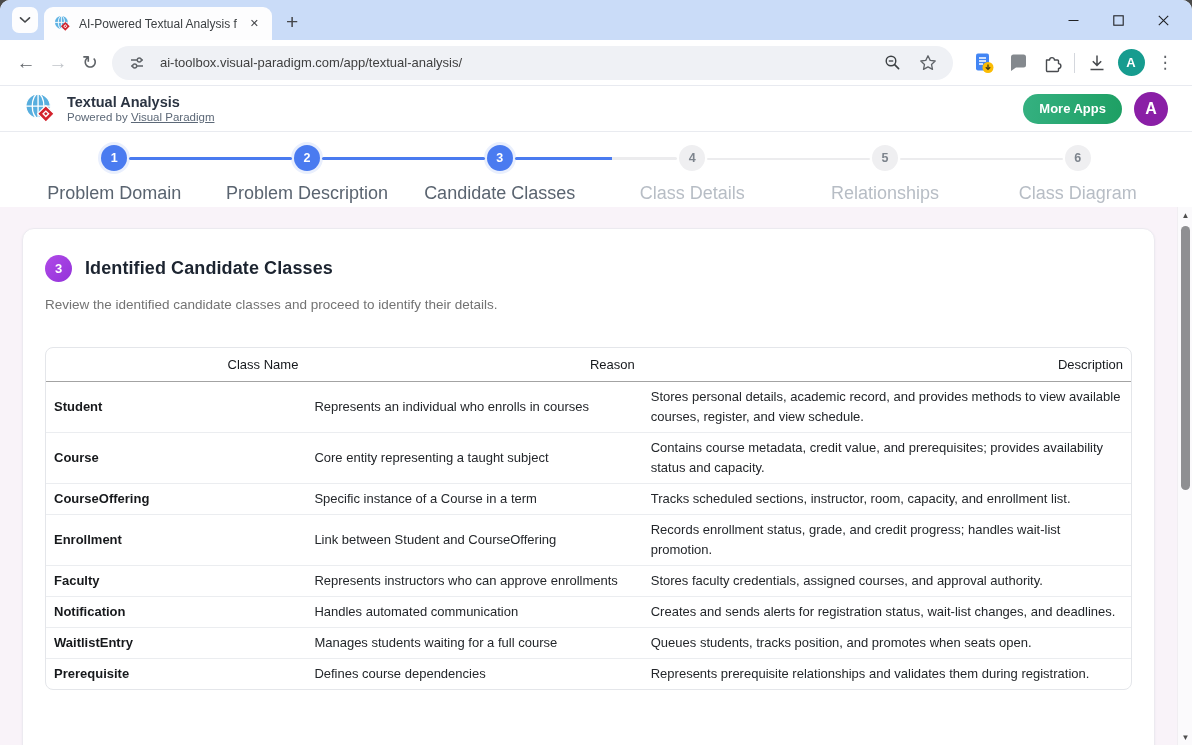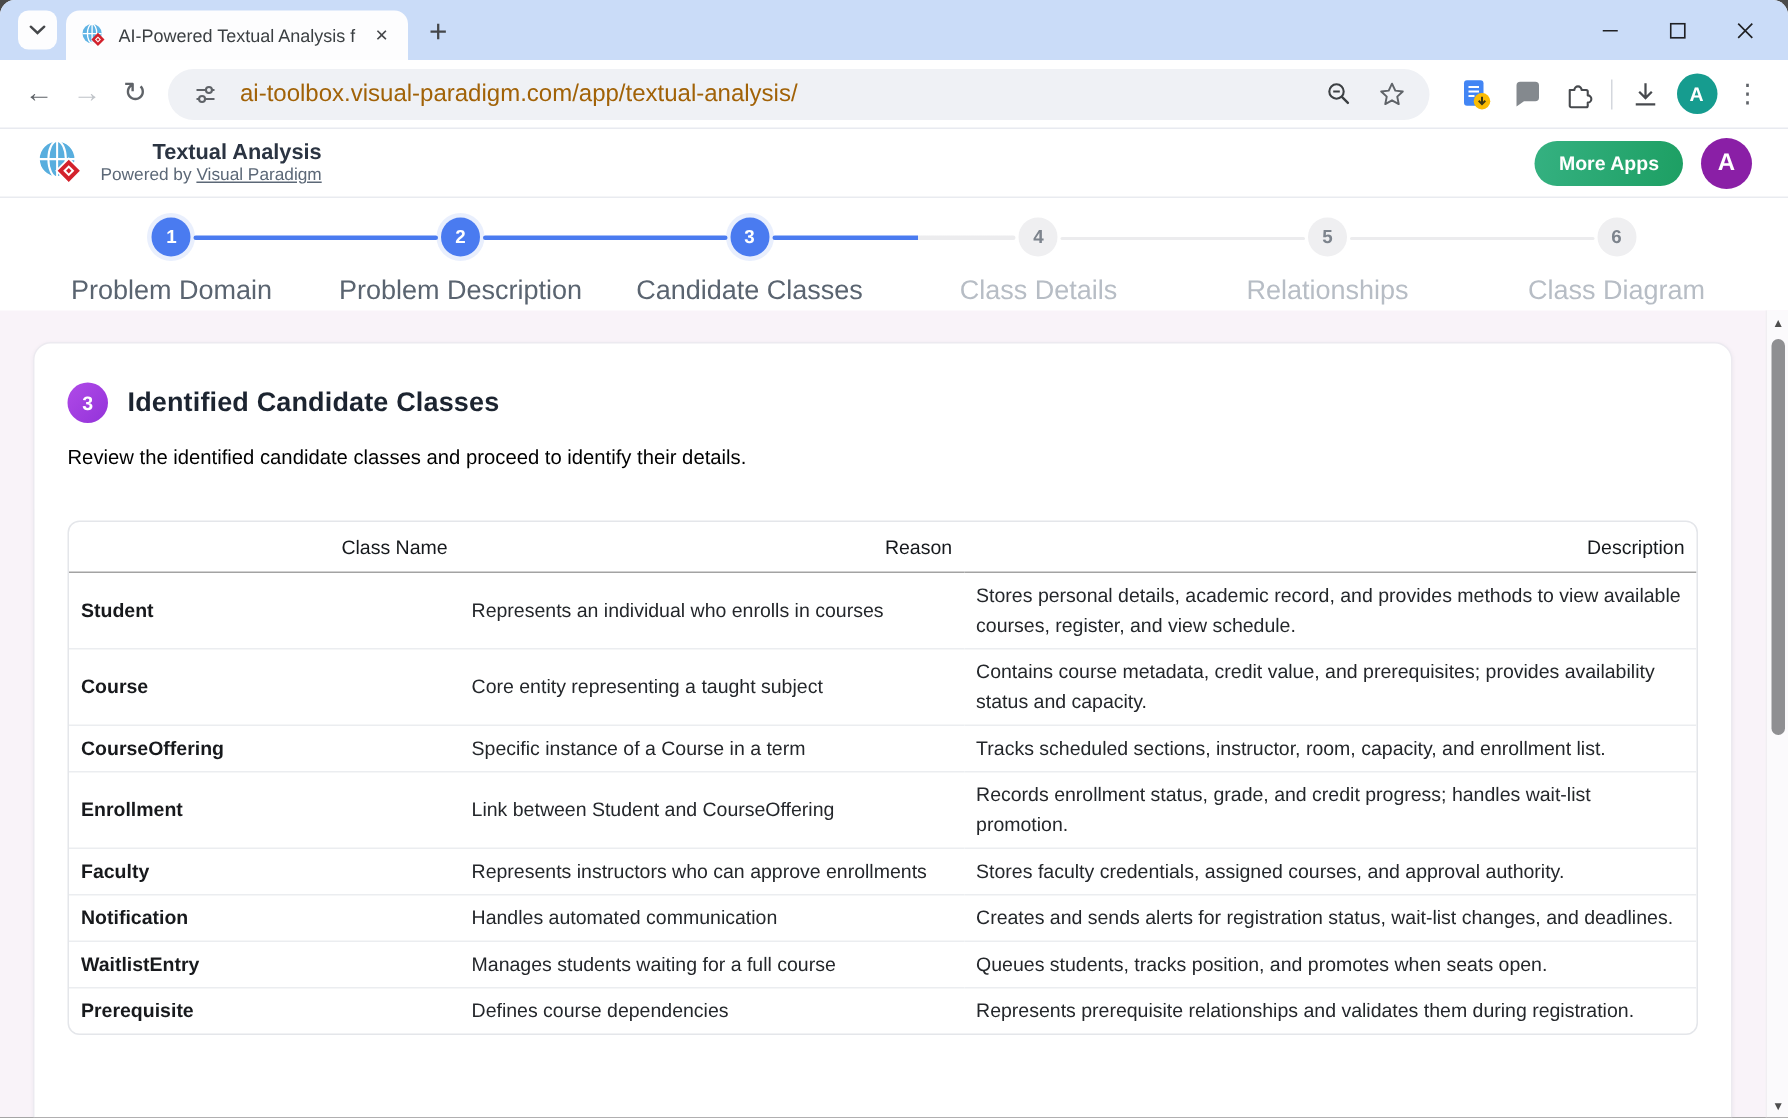--- a/index.html
+++ b/index.html
@@ -14,31 +14,31 @@
   .tab-close { font-size:11px; color:#45474a; padding:2px 5px; border-radius:50%; cursor:pointer; }
   .new-tab { border:none; background:transparent; font-size:21px; font-weight:300; color:#45474a; margin:0 0 8px 14px; cursor:pointer; line-height:1; }
   .win-controls { position:absolute; right:6px; top:0; height:40px; display:flex; align-items:center; }
   .win-btn { width:45px; height:40px; display:flex; align-items:center; justify-content:center; color:#202124; font-size:13px; cursor:pointer; }
 
   
   .toolbar { height:46px; background:#ffffff; display:flex; align-items:center; padding:0 10px 0 10px; border-bottom:1px solid #e8eaf0; }
   .nav-btn { width:32px; height:32px; display:flex; align-items:center; justify-content:center; font-size:19px; color:#5f6368; border-radius:50%; cursor:pointer; flex:0 0 auto; }
   .nav-btn.disabled { color:#c0c4c9; }
   .urlbar { flex:1; height:34px; margin:0 14px 0 6px; background:#eff1f5; border-radius:17px; display:flex; align-items:center; padding:0 12px; gap:10px; min-width:0; }
-  .url-text { font-size:16px; color:#a16207; flex:1; white-space:nowrap; overflow:hidden; }
+  .url-text { font-size:13px; color:#404040; flex:1; white-space:nowrap; overflow:hidden; }
   .pill-icon { flex:0 0 auto; display:flex; align-items:center; justify-content:center; width:26px; height:26px; cursor:pointer; }
   .tb-icon { width:34px; height:34px; display:flex; align-items:center; justify-content:center; cursor:pointer; flex:0 0 auto; }
   .tb-divider { width:1px; height:20px; background:#d4d7dd; margin:0 5px; flex:0 0 auto; }
   .profile-avatar { width:27px; height:27px; border-radius:50%; background:#169c8f; color:#fff; font-size:13px; font-weight:bold; display:flex; align-items:center; justify-content:center; }
   .kebab { font-size:17px; color:#5f6368; }
 
   
   .appbar { height:46px; background:#fff; border-bottom:1px solid #e9ebf0; display:flex; align-items:center; padding:0 24px; }
   .app-logo { margin-right:10px; display:flex; }
-  .app-title { font-size:14.5px; font-weight:bold; color:#2b3442; line-height:1.15;text-align:right; }
+  .app-title { font-size:14.5px; font-weight:bold; color:#2b3442; line-height:1.15; }
   .app-sub { font-size:11.5px; color:#5c6877; }
   .app-sub a { color:#5c6877; text-decoration:underline; cursor:pointer; }
   .appbar-right { margin-left:auto; display:flex; align-items:center; gap:12px; }
   .more-apps { border:none; height:30px; padding:0 16px; border-radius:16px; background:linear-gradient(100deg,#35b181,#1d9f63); color:#fff; font-size:13px; font-weight:bold; cursor:pointer; font-family:inherit; }
   .hdr-avatar { width:34px; height:34px; border-radius:50%; background:#8a1fa6; color:#fff; font-size:16px; font-weight:bold; display:flex; align-items:center; justify-content:center; cursor:pointer; }
 
   
   .stepper { height:75px; background:#fff; display:flex; padding:13px 18px 0 18px; }
   .step { flex:1; position:relative; display:flex; flex-direction:column; align-items:center; cursor:pointer; }
   .circle { width:26px; height:26px; border-radius:50%; display:flex; align-items:center; justify-content:center; font-size:12.5px; font-weight:bold; z-index:2; }
@@ -51,21 +51,21 @@
   .connector.c-blue { background:#4a7bf0; }
   .connector.c-gray { background:#ececee; height:2px; top:13px; }
   .connector.c-half { background:linear-gradient(to right,#4a7bf0 0%,#4a7bf0 60%,#ececee 60%); }
 
   
   .main { height:538px; background:#f9f3f9; padding:21px 37px 0 22px; overflow:hidden; }
   .card { background:#fff; border:1px solid #eceaf0; border-radius:12px; box-shadow:0 1px 3px rgba(40,30,60,0.05); padding:26px 22px 30px 22px; min-height:560px; }
   .card-head { display:flex; align-items:center; gap:13px; }
   .badge { width:27px; height:27px; border-radius:50%; background:linear-gradient(135deg,#b04ae8,#9333d9); color:#fff; font-size:13px; font-weight:bold; display:flex; align-items:center; justify-content:center; flex:0 0 auto; }
   .card-title { font-size:18px; font-weight:bold; color:#1c2430; letter-spacing:0.1px; }
-  .subtitle { margin-top:15px; font-size:13.5px; color:#000000; }
+  .subtitle { margin-top:15px; font-size:13.5px; color:#737373; }
   .table-wrap { margin-top:35px; border:1px solid #e4e6ea; border-radius:8px; overflow:hidden; }
   table { width:100%; border-collapse:collapse; table-layout:fixed; }
   th { text-align:right; font-size:13px; font-weight:normal; color:#16191d; padding:9px 8px; border-bottom:1px solid #a3a3a3; }
   td { font-size:13px; color:#24272b; padding:5px 8px; line-height:20px; vertical-align:middle; }
   tbody tr + tr td { border-top:1px solid #ebedf0; }
   td.cname { font-weight:bold; color:#17191c; }
   col.c1 { width:24%; } col.c2 { width:31%; } col.c3 { width:45%; }
 
   
   .scrollbar { position:absolute; right:0; top:207px; bottom:0; width:15px; background:#fbfafc; border-left:1px solid #f1eef2; }

